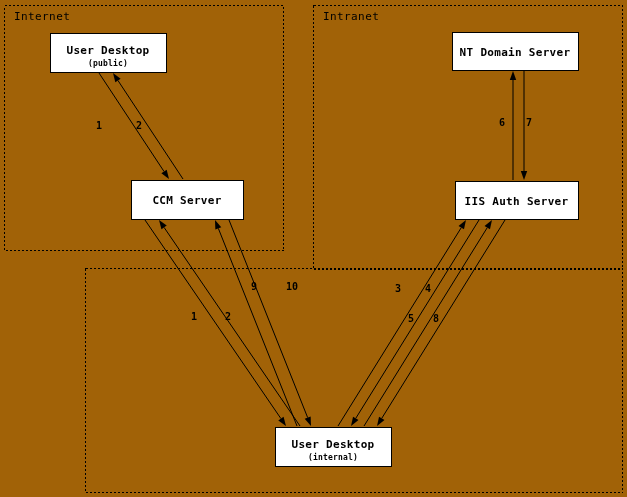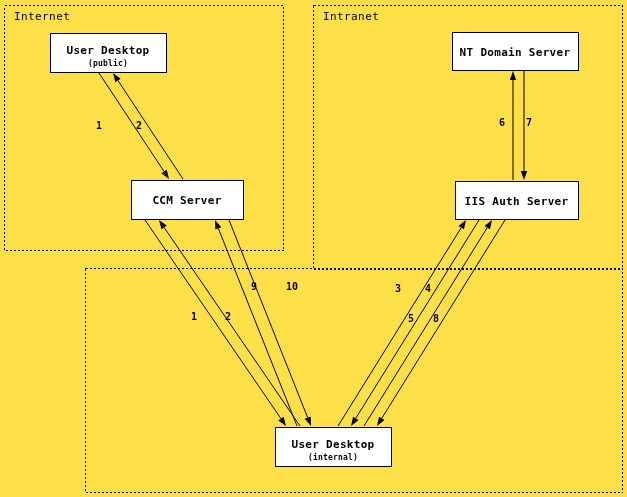--- a/index.html
+++ b/index.html
@@ -5,21 +5,21 @@
 <style>
   html, body {
     margin: 0;
     padding: 0;
     background: #ffffff;
   }
   #diagram-root {
     position: relative;
     width: 627px;
     height: 497px;
-    background: #fde047;
+    background: #a16207;
     font-family: "DejaVu Sans Mono", "Liberation Mono", monospace;
     overflow: hidden;
   }
   svg#diagram-svg {
     position: absolute;
     left: 0;
     top: 0;
     width: 627px;
     height: 497px;
     display: block;

